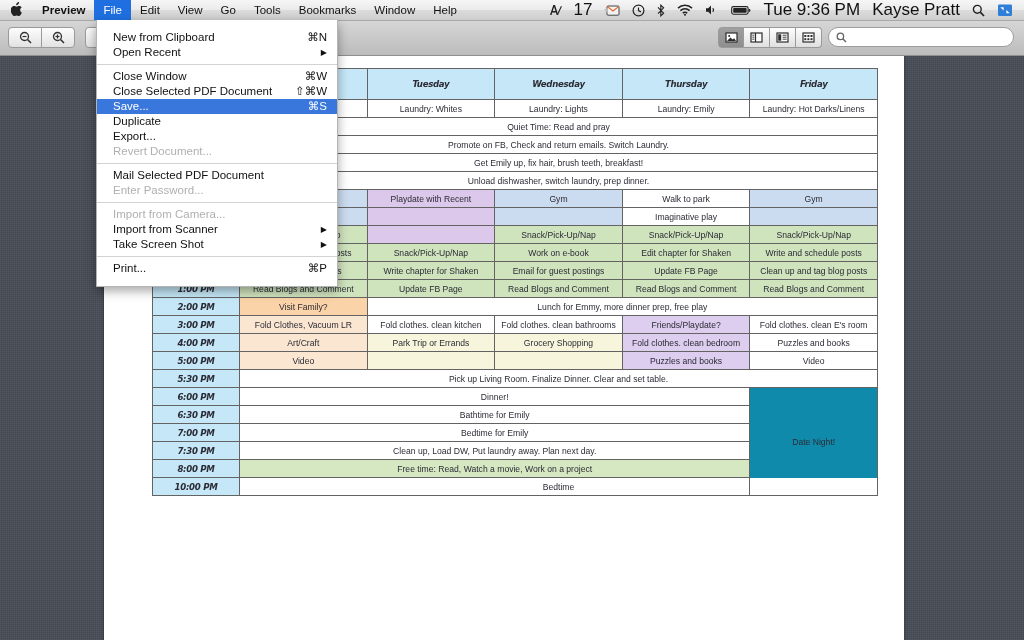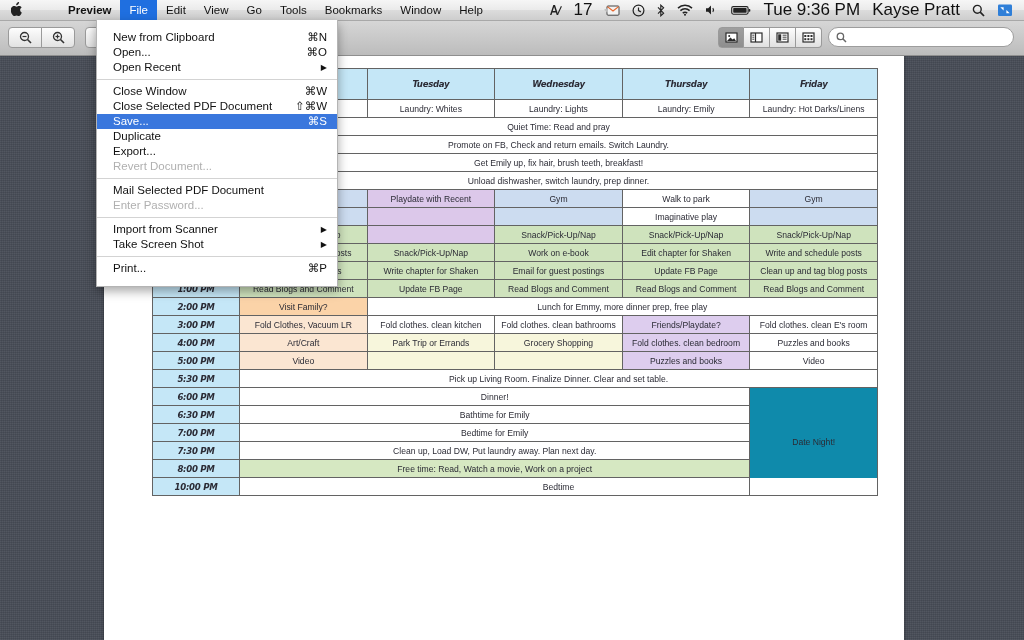--- a/index.html
+++ b/index.html
@@ -15,21 +15,21 @@
     background-color:#464b55;
     background-image:
       repeating-linear-gradient(0deg, rgba(255,255,255,.035) 0 1px, rgba(0,0,0,.03) 1px 2px),
       repeating-linear-gradient(90deg, rgba(255,255,255,.03) 0 1px, rgba(0,0,0,.025) 1px 2px);
   }
 
   
   #menubar{position:absolute;left:0;top:0;width:1024px;height:20px;
     background:linear-gradient(to bottom,#f6f6f6 0%,#eaeaea 50%,#dcdcdc 51%,#cdcdcd 100%);
     border-bottom:1px solid #a8a8a8;
-    display:flex;align-items:center;font-size:11.5px;color:#111;z-index:50;gap:26px;}
+    display:flex;align-items:center;font-size:11.5px;color:#111;z-index:50;}
   .mb-item{padding:0 9px;height:20px;line-height:20px;white-space:nowrap;}
   .mb-item.bold{font-weight:bold;}
   .mb-item.sel{background:#1f6fe0;color:#fff;}
   #apple{padding:0 10px 0 11px;height:20px;line-height:18px;font-size:14px;}
   #mb-right{margin-left:auto;display:flex;align-items:center;padding-right:5px;}
   .mb-r{padding:0 6px;height:20px;line-height:20px;display:flex;align-items:center;font-size:17px;}
 
   
   #toolbar{position:absolute;left:0;top:21px;width:1024px;height:34px;
     background:linear-gradient(to bottom,#d6d6d6,#bcbcbc);
@@ -402,24 +402,20 @@
       </div>
     </div>
   </div>
 
   <div id="filemenu">
       <div class="mi">
         <span class="lbl">New from Clipboard</span>
         <span class="key">⌘N</span>
       </div>
       <div class="mi">
-        <span class="lbl">Open...</span>
-        <span class="key">⌘O</span>
-      </div>
-      <div class="mi">
         <span class="lbl">Open Recent</span>
         <span class="arrow">▶</span>
       </div>
       <div class="msep"></div>
       <div class="mi">
         <span class="lbl">Close Window</span>
         <span class="key">⌘W</span>
       </div>
       <div class="mi">
         <span class="lbl">Close Selected PDF Document</span>
@@ -439,20 +435,23 @@
         <span class="lbl">Revert Document...</span>
       </div>
       <div class="msep"></div>
       <div class="mi">
         <span class="lbl">Mail Selected PDF Document</span>
       </div>
       <div class="mi dis">
         <span class="lbl">Enter Password...</span>
       </div>
       <div class="msep"></div>
+      <div class="mi dis">
+        <span class="lbl">Import from Camera...</span>
+      </div>
       <div class="mi">
         <span class="lbl">Import from Scanner</span>
         <span class="arrow">▶</span>
       </div>
       <div class="mi">
         <span class="lbl">Take Screen Shot</span>
         <span class="arrow">▶</span>
       </div>
       <div class="msep"></div>
       <div class="mi">

